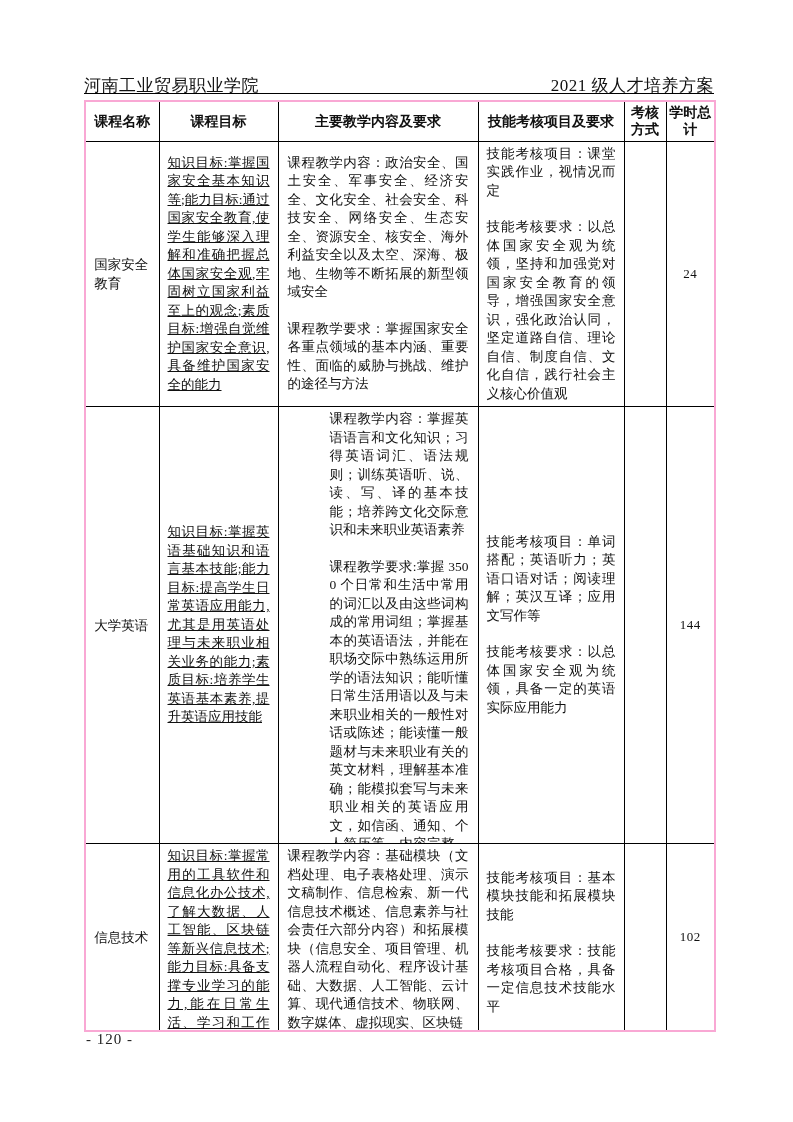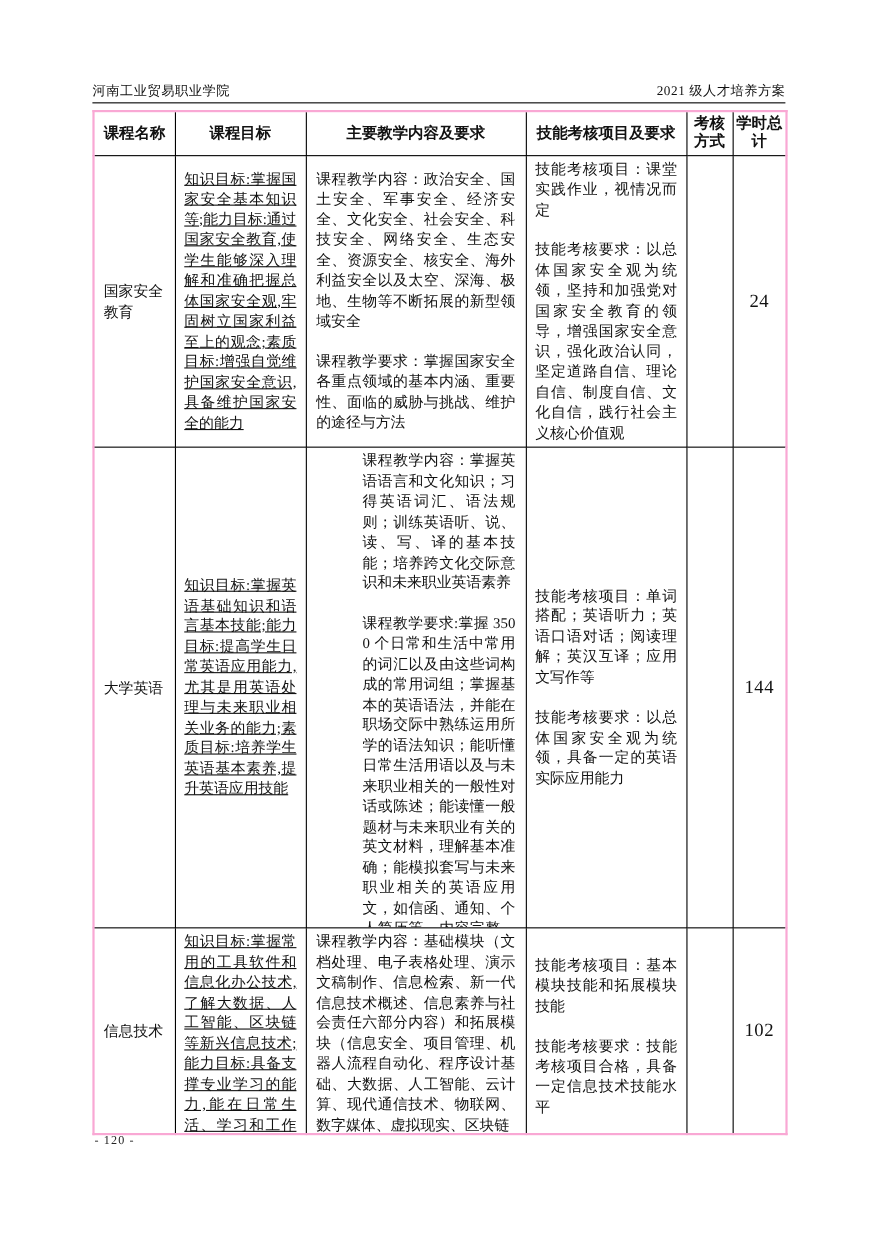--- a/index.html
+++ b/index.html
@@ -10,21 +10,21 @@
     color:#111;
     position:relative;
     -webkit-font-smoothing:antialiased;
   }
   .page{position:absolute;left:0;top:0;width:793px;height:1122px;overflow:hidden;}
 
   
   .doc-header{
     position:absolute;left:84px;top:74px;width:630px;
     display:flex;justify-content:space-between;align-items:flex-end;
-    font-size:12px;letter-spacing:.5px;
+    font-size:17px;letter-spacing:.5px;
   }
   .header-rule{
     position:absolute;left:84px;top:93px;width:630px;height:0;
     border-top:1.6px solid #000;
   }
 
   
   table.course-table{
     position:absolute;left:84px;top:100px;width:630px;
     border-collapse:collapse;table-layout:fixed;
@@ -58,25 +58,25 @@
 
   td.c-obj .clip{padding:3px 8px;text-decoration:underline;}
   td.c-content .clip{padding:3px 9px;}
   td.c-skill .clip{padding:3px 8px;}
 
   td.top-align{vertical-align:top;}
   td.c-skill.pad-top .clip{padding-top:24px;}
 
   td.c-method{text-align:center;}
   .method-box{display:inline-block;width:29px;text-align:left;line-height:20px;word-break:break-all;margin-left:42px;}
-  td.c-hours{text-align:center;font-size:17px;letter-spacing:.5px;}
+  td.c-hours{text-align:center;font-size:13px;letter-spacing:.5px;}
 
   .doc-footer{
     position:absolute;left:86px;top:1031px;
-    font-size:11px;letter-spacing:1px;color:#222;
+    font-size:15px;letter-spacing:1px;color:#222;
   }
 </style>
 </head>
 <body>
 
 <div class="page">
 
   <div class="doc-header">
     <span>河南工业贸易职业学院</span>
     <span>2021 级人才培养方案</span>

